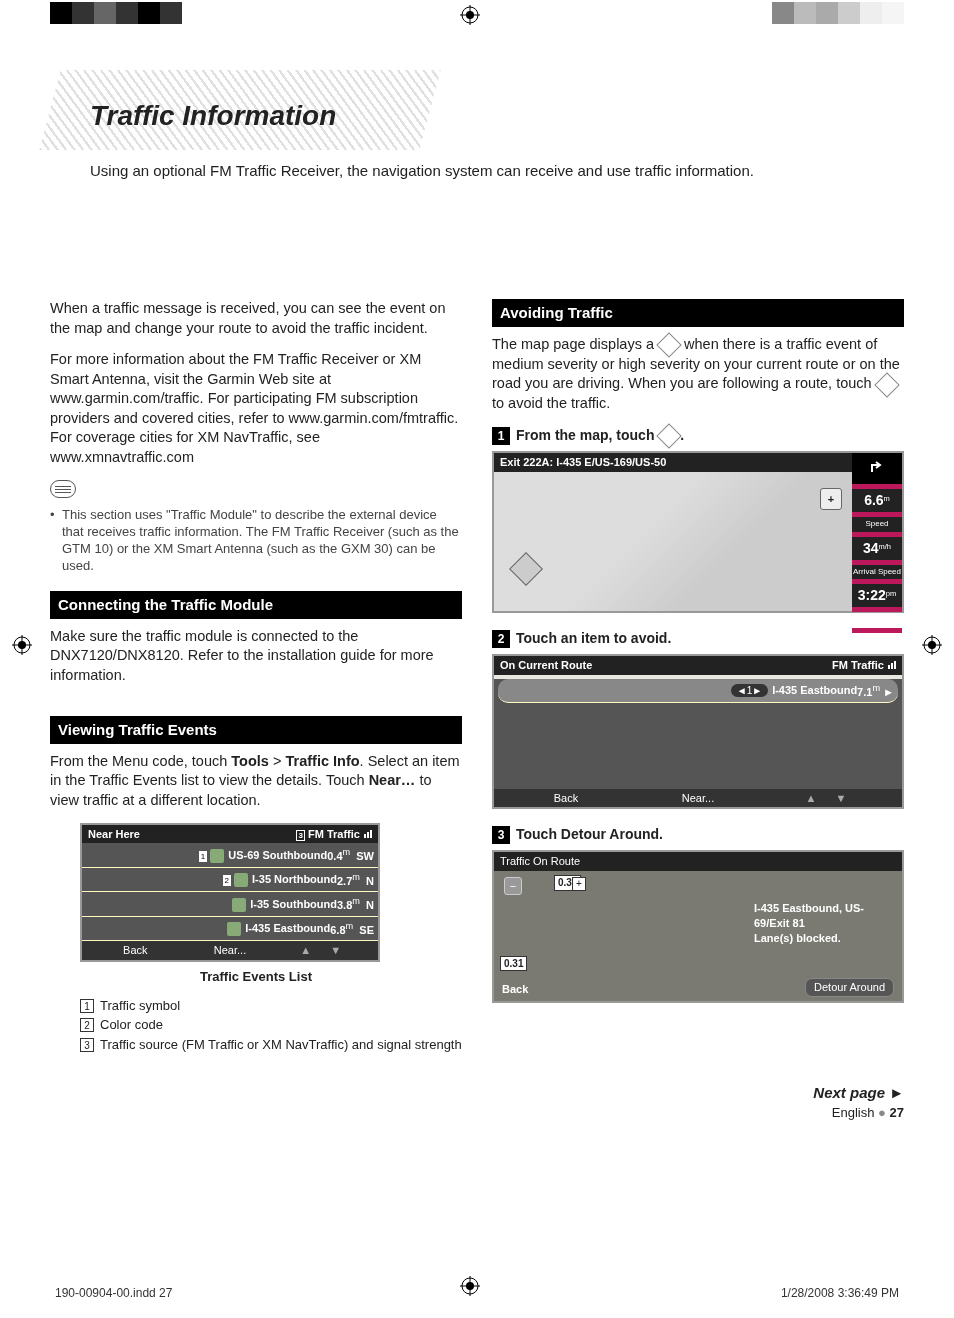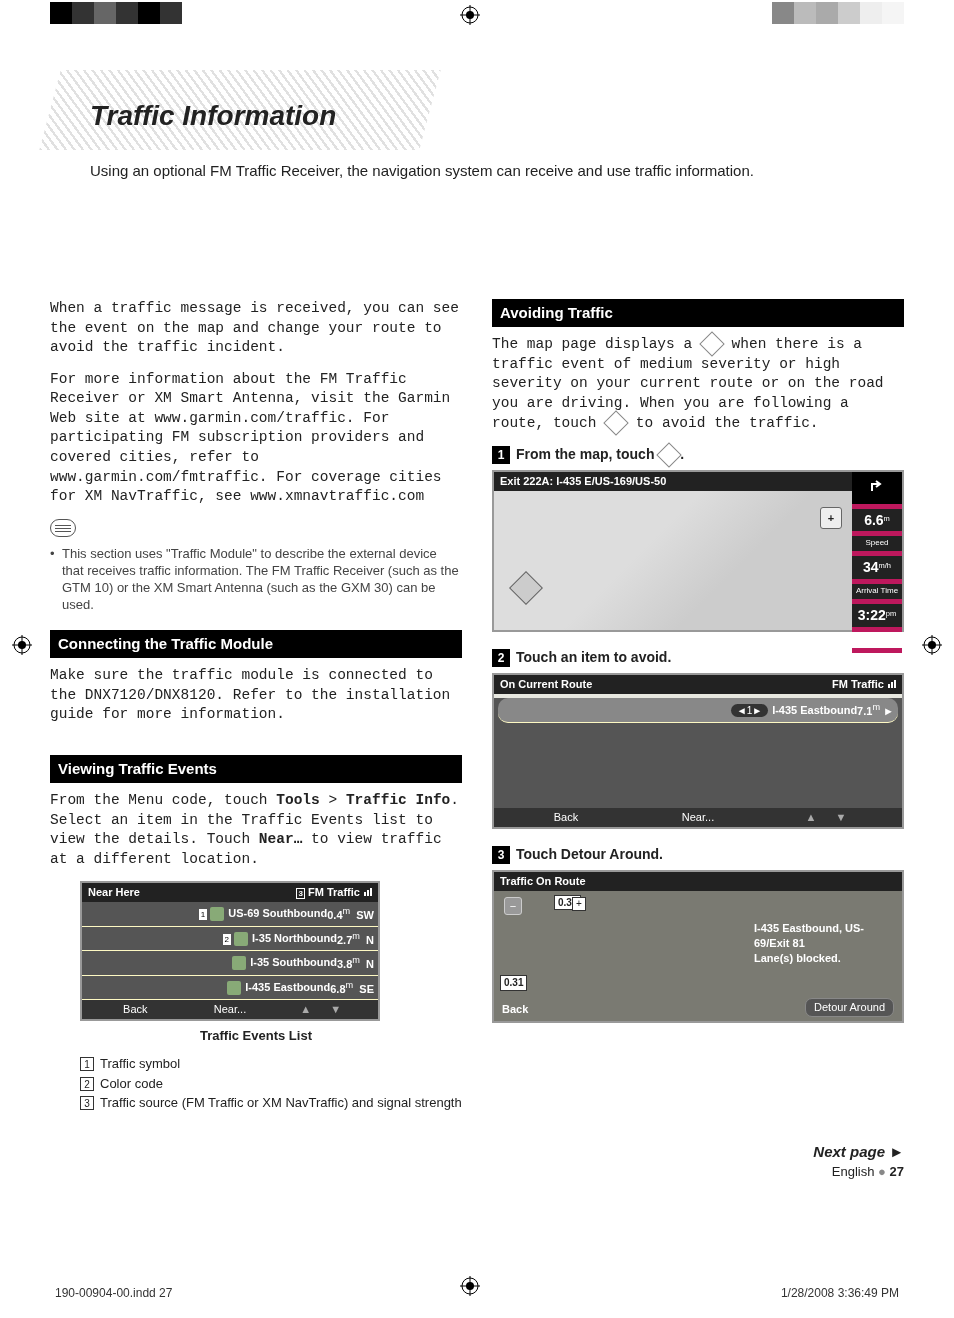--- a/index.html
+++ b/index.html
@@ -7,21 +7,21 @@
 .page { position: absolute; top: 40px; left: 50px; right: 50px; bottom: 40px; }
 .crop-marks { position: absolute; top: 0; left: 0; right: 0; height: 30px; }
 .color-bars-left { position: absolute; top: 2px; left: 50px; display: flex; }
 .color-bars-right { position: absolute; top: 2px; right: 50px; display: flex; }
 .cbar { width: 22px; height: 22px; }
 .title-bar { margin-top: 60px; font-size: 28px; font-weight: 800; font-style: italic; color: #222; position: relative; padding-left: 40px; }
 .texture { position: absolute; top: -30px; left: 0; width: 380px; height: 80px; background: repeating-linear-gradient(45deg, #ccc 0, #ccc 2px, transparent 2px, transparent 6px); opacity: 0.6; z-index: -1; transform: skewX(-15deg); }
 .intro { margin-top: 30px; margin-left: 40px; font-size: 15px; }
 .columns { display: flex; gap: 30px; margin-top: 120px; }
 .col { flex: 1; font-size: 14.5px; line-height: 1.35; }
-.col p { margin-bottom: 12px; font-family: Liberation Mono, monospace; }
+.col p { margin-bottom: 12px; }
 .section-head { background: #000; color: #fff; font-weight: 700; padding: 4px 8px; font-size: 15px; margin-bottom: 8px; }
 .note-icon { display: inline-block; width: 26px; height: 18px; border: 1.5px solid #555; border-radius: 9px; position: relative; margin-bottom: 4px; }
 .note-icon::after { content: ""; position: absolute; top: 4px; left: 4px; right: 4px; height: 8px; background: repeating-linear-gradient(0deg, #555 0, #555 1px, transparent 1px, transparent 3px); }
 .note-text { font-size: 13px; color: #444; line-height: 1.3; margin-bottom: 16px; }
 .note-text li { list-style: none; position: relative; padding-left: 12px; }
 .note-text li::before { content: "•"; position: absolute; left: 0; }
 .diamond-icon { display: inline-block; width: 18px; height: 18px; border: 1.5px solid #888; transform: rotate(45deg); vertical-align: middle; margin: 0 2px; }
 .step-num { display: inline-block; background: #000; color: #fff; width: 18px; height: 18px; text-align: center; font-size: 12px; font-weight: 700; line-height: 18px; margin-right: 6px; }
 .step-line { font-weight: 700; margin-bottom: 6px; font-size: 14px; }
 .screenshot { width: 100%; border: 2px solid #999; background: #e8e8e0; margin-bottom: 16px; font-size: 11px; }
@@ -44,21 +44,21 @@
 .footer-page { text-align: right; font-size: 13px; margin-top: 4px; }
 .footer-page .dot { color: #888; }
 .print-footer { position: absolute; bottom: 18px; left: 55px; right: 55px; display: flex; justify-content: space-between; font-size: 12px; color: #333; }
 .reg-mark { position: absolute; width: 20px; height: 20px; }
 .reg-mark svg { width: 100%; height: 100%; }
 .signal-bars { display: inline-block; }
 .signal-bars span { display: inline-block; width: 2px; background: #fff; margin-left: 1px; }
 .ss-traffic-map { height: 130px; position: relative; background: #7a7a72; }
 .detour-btn { position: absolute; bottom: 4px; right: 8px; background: #555; color: #fff; border: 1px solid #888; border-radius: 7px; padding: 1px 8px; font-size: 11px; }
 .back-btn-s { position: absolute; bottom: 4px; left: 8px; color: #fff; font-size: 11px; font-weight: 700; }
-.traffic-hdr2 { background: #222; color: #fff; padding: 2px 6px; font-weight: 700; font-size: 11px; }
+.traffic-hdr2 { background: #222; color: #fff; padding: 2px 6px; font-weight: 400; font-size: 11px; }
 .lane-text { position: absolute; right: 8px; top: 60px; color: #fff; font-size: 11px; font-weight: 700; width: 140px; }
 .route-text { position: absolute; right: 8px; top: 30px; color: #fff; font-size: 11px; font-weight: 700; width: 140px; }
 .traffic-list { min-height: 110px; background: #555; }
 .road-icon { display: inline-block; width: 14px; height: 14px; background: #8a7; border-radius: 2px; margin-right: 4px; vertical-align: middle; }
 </style>
 </head>
 <body>
 
 <div class="crop-marks">
   <div class="color-bars-left">
@@ -184,21 +184,21 @@
         <div class="map-hdr">Exit 222A: I-435 E/US-169/US-50</div>
         <div class="plus-btn">+</div>
         <div style="position:absolute;left:20px;bottom:30px;width:24px;height:24px;border:1.5px solid #666;transform:rotate(45deg);background:rgba(200,200,200,0.8);"></div>
         <div class="map-right">
           <div style="background:#000;padding:4px 0;"><svg width="20" height="20" viewBox="0 0 20 20">
                 <path d="M5 15 L5 8 L12 8 M9 5 L13 8 L9 11" fill="none" stroke="#fff" stroke-width="2"></path>
               </svg></div>
           <div><b style="font-size:14px;">6.6</b><sup>m</sup></div>
           <div style="font-size:8px;">Speed</div>
           <div><b style="font-size:14px;">34</b><sup>m/h</sup></div>
-          <div style="font-size:8px;">Arrival Time</div>
+          <div style="font-size:8px;">Arrival Speed</div>
           <div><b style="font-size:14px;">3:22</b><sup>pm</sup></div>
           <div>Menu</div>
         </div>
       </div>
 
       <div class="step-line">
         <span class="step-num">2</span><span>Touch an item to avoid.</span>
       </div>
       <div class="screenshot">
         <div class="ss-header">

